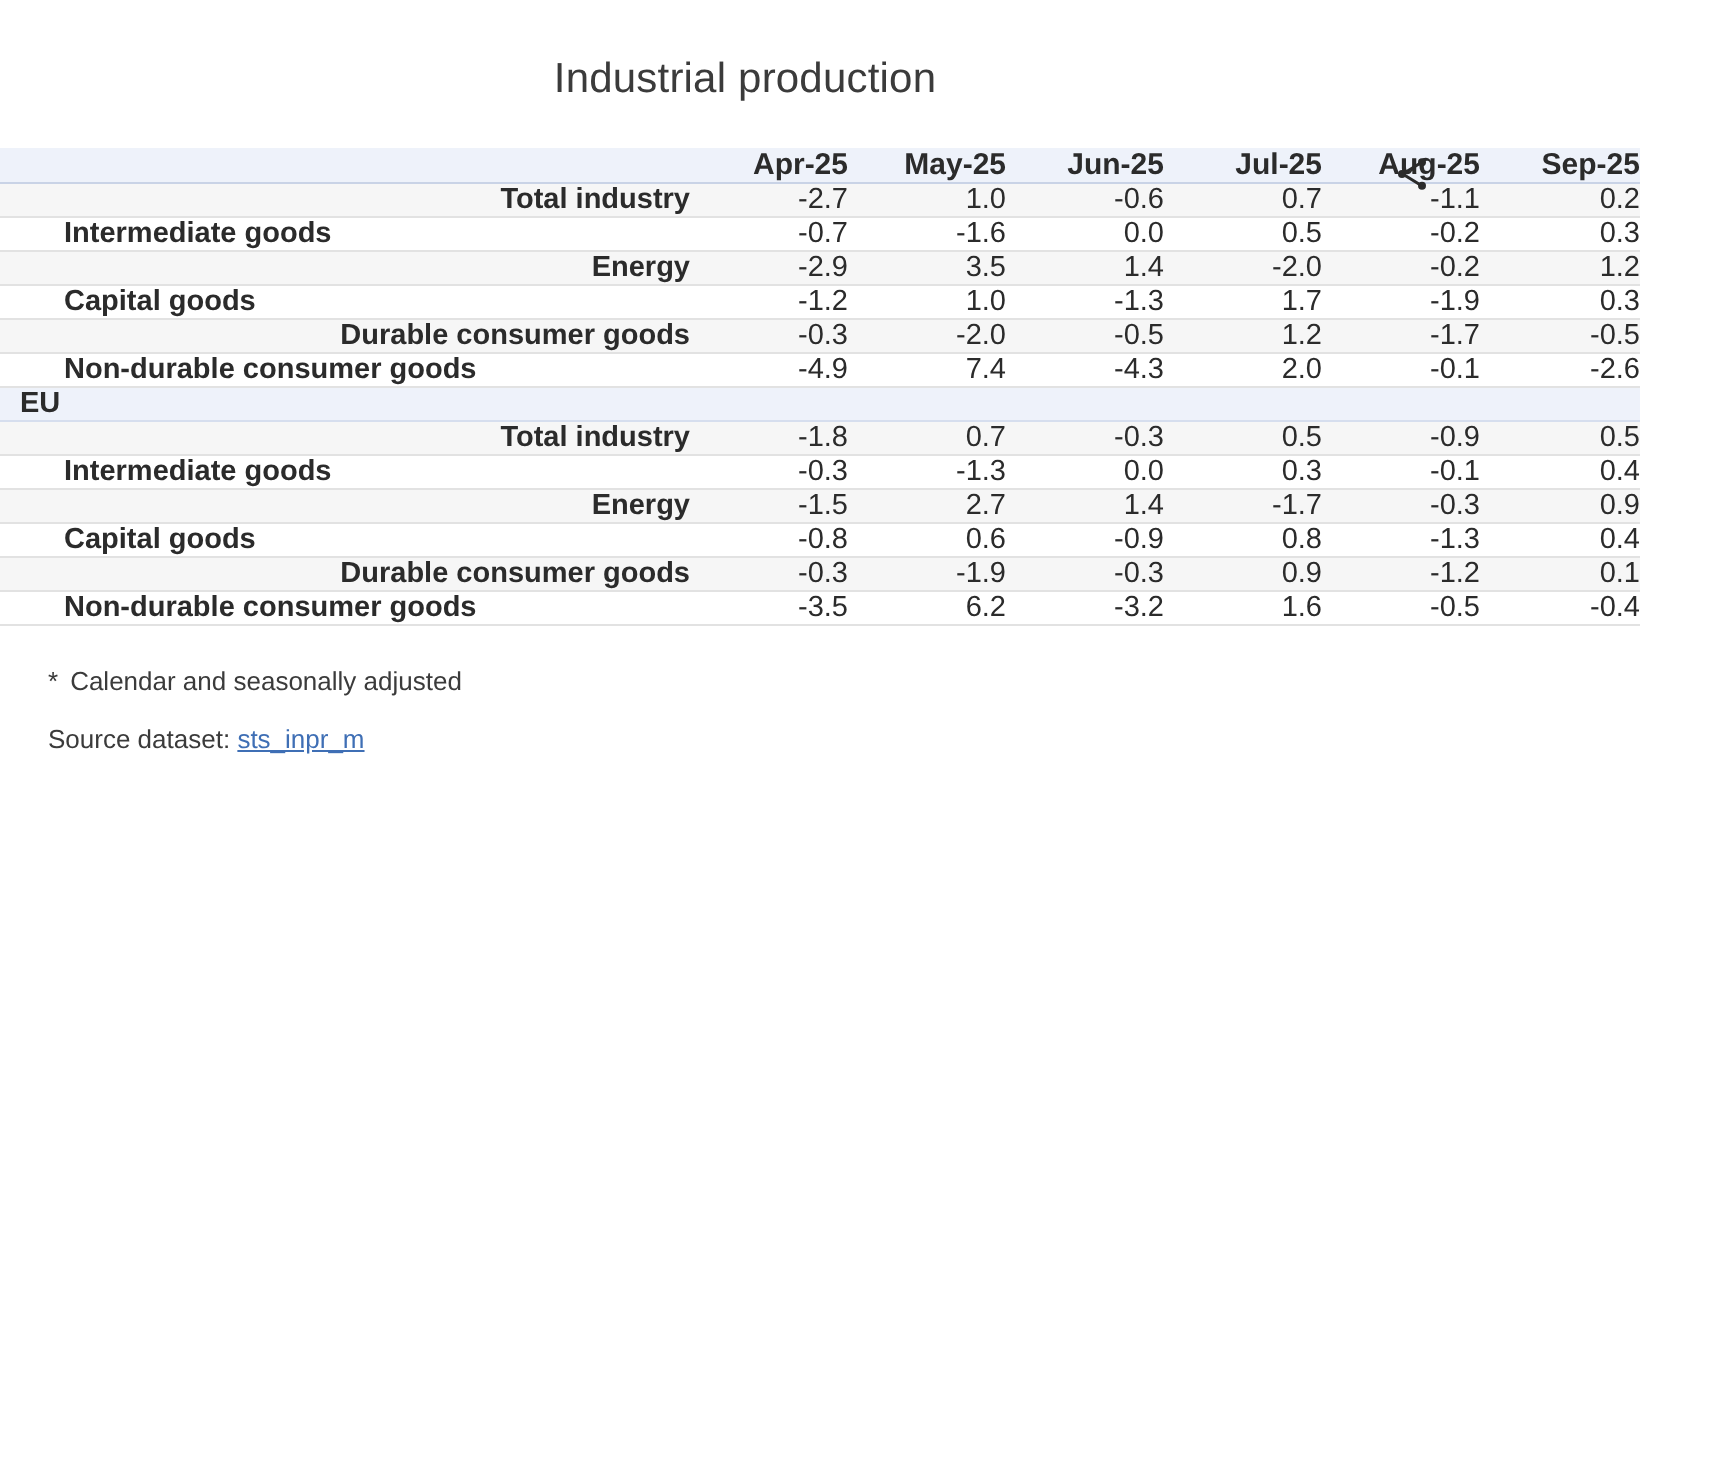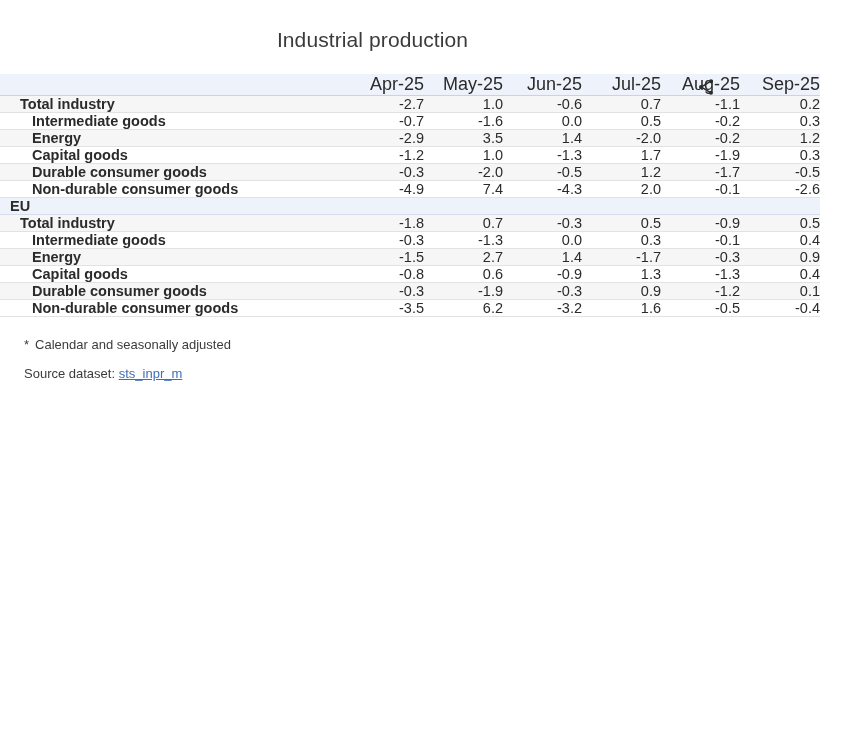--- a/index.html
+++ b/index.html
@@ -51,23 +51,23 @@
     border-collapse: collapse;
     width: 820px;
     margin: 22px auto 0 auto;
     font-size: 14.5px;
     table-layout: fixed;
   }
   table.data th, table.data td {
     padding: 0;
   }
   thead th {
-    font-weight: normal;
+    font-weight: bold;
     color: #2b2b2b;
-    font-size: 18px;
+    font-size: 15px;
     text-align: right;
     padding: 9px 12px 9px 6px;
     background: #eef2fa;
     border-bottom: 1px solid #c9d3e6;
   }
   thead th.corner {
     background: #eef2fa;
     text-align: left;
   }
   tbody td {
@@ -85,20 +85,21 @@
   tr.group td {
     background: #eef2fa;
     font-weight: bold;
     border-bottom: 1px solid #d6deee;
   }
   tr.group td.label {
     padding-left: 10px;
   }
   tr.row-alt td {
     background: #f6f6f6;
+    text-align: right;
   }
   tr.row-plain td {
     background: #ffffff;
   }
   td.label .indent1 { padding-left: 10px; display: inline-block; }
   td.label .indent2 { padding-left: 22px; display: inline-block; }
   .footnote {
     margin: 20px 0 0 24px;
     font-size: 13px;
     color: #3b3b3b;
@@ -283,21 +284,21 @@
         <td>-1.7</td>
         <td>-0.3</td>
         <td>0.9</td>
       </tr>
 
       <tr class="row-plain">
         <td class="label"><span class="indent2">Capital goods</span></td>
         <td>-0.8</td>
         <td>0.6</td>
         <td>-0.9</td>
-        <td>1.3</td>
+        <td>0.8</td>
         <td>-1.3</td>
         <td>0.4</td>
       </tr>
 
       <tr class="row-alt">
         <td class="label"><span class="indent2">Durable consumer goods</span></td>
         <td>-0.3</td>
         <td>-1.9</td>
         <td>-0.3</td>
         <td>0.9</td>

